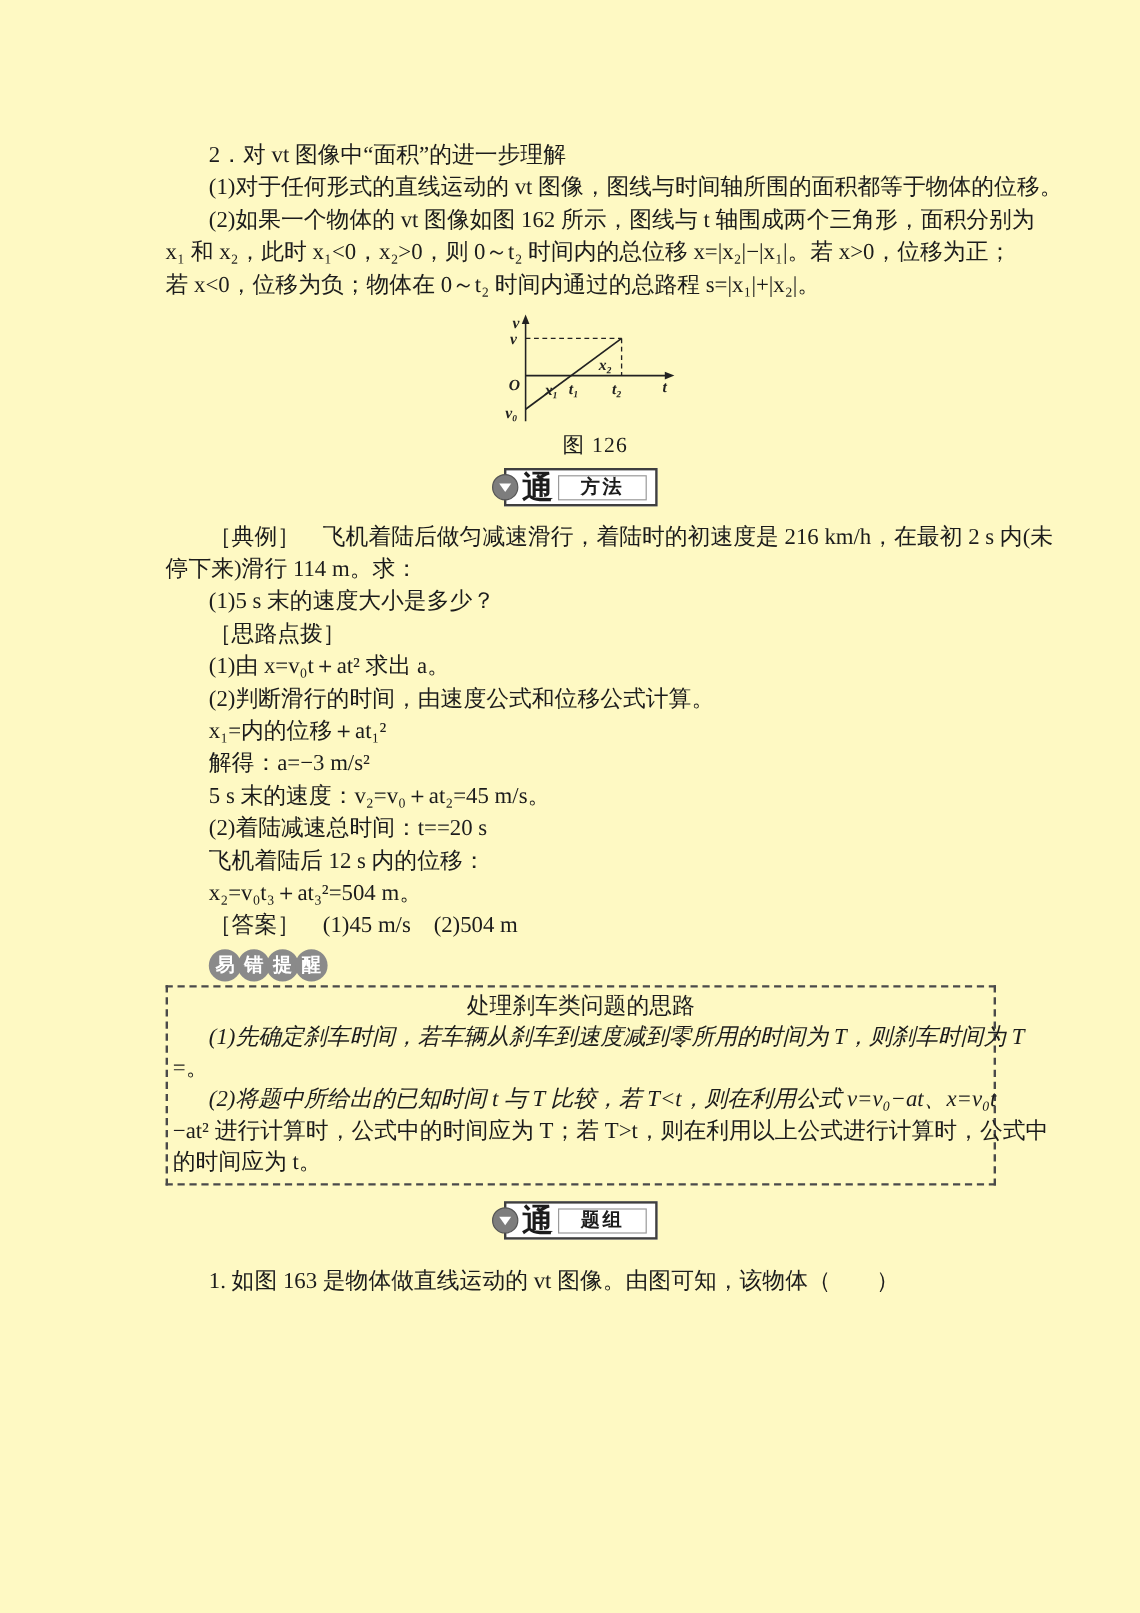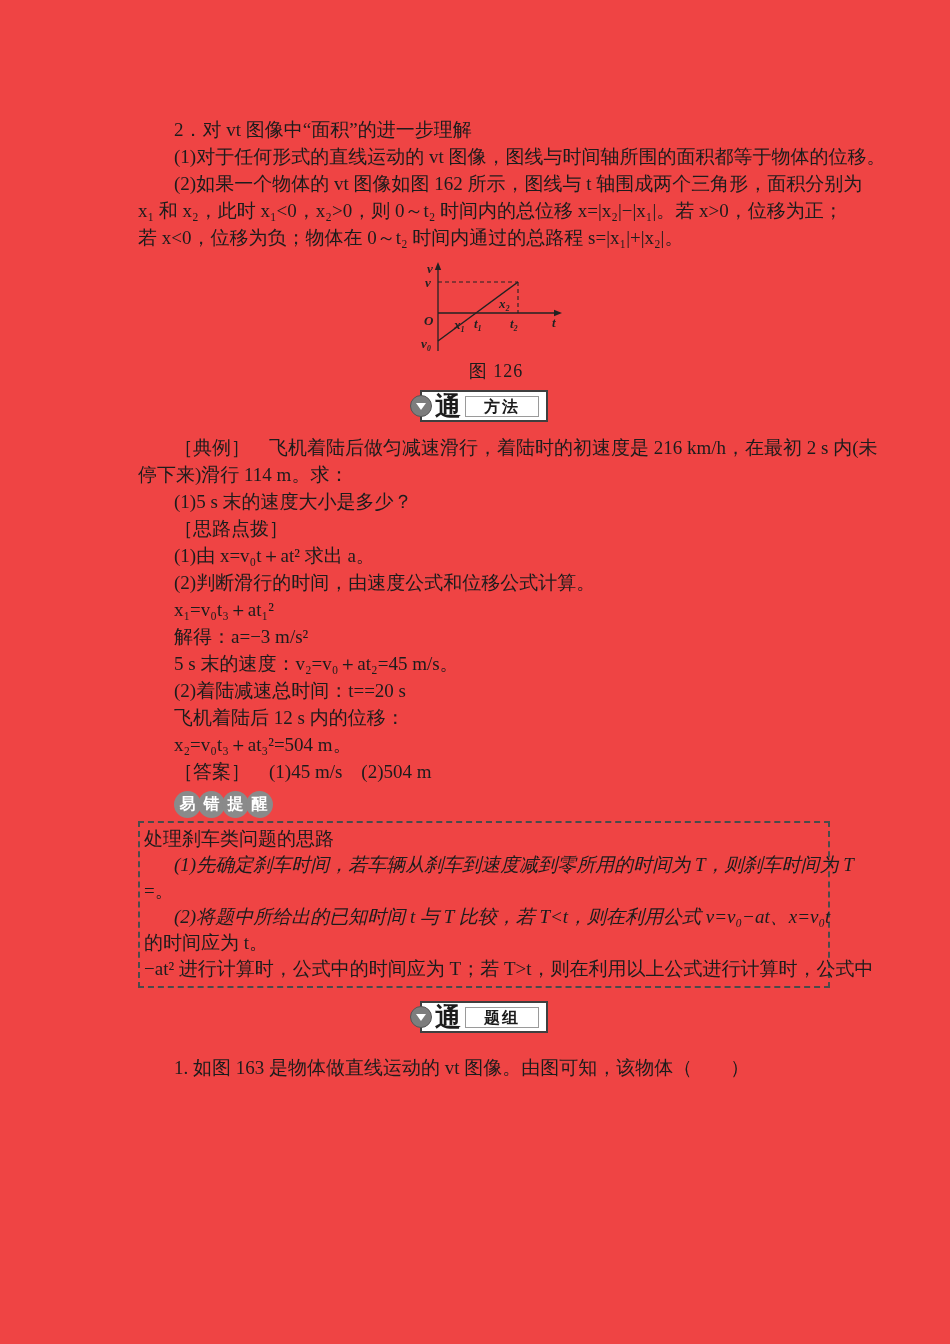--- a/index.html
+++ b/index.html
@@ -1,17 +1,17 @@
 <!DOCTYPE html>
 <html><head>
 <meta charset="utf-8">
 <style>
   html,body { margin:0; padding:0; background:#fff; }
   .page {
-    position:relative; width:950px; height:1344px; background:#ef4444;
+    position:relative; width:950px; height:1344px; background:#fef9c3;
     font-family:"Liberation Serif","DejaVu Serif",serif;
     color:#1c1c1c; overflow:hidden;
   }
   .content { box-sizing:border-box; width:950px; padding:116px 120px 0 138px; }
   .line { font-size:19px; line-height:27px; min-height:27px; white-space:nowrap; }
   .indent { text-indent:36px; }
 
   
   .figure-wrap { width:160px; margin:10px 0 0 278px; text-align:center; }
   .figure-svg { display:block; }
@@ -33,21 +33,21 @@
   
   .circle-row { display:flex; align-items:center; margin:5px 0 0 36px; height:28px; }
   .wchar { width:27px; height:27px; border-radius:50%; background:#8a8a8a; color:#fff; font-size:16px; font-weight:bold;
            display:flex; align-items:center; justify-content:center; margin-right:-3px;
            font-family:"Liberation Sans","DejaVu Sans",sans-serif; flex:none; }
 
   
   .dashed-box { border:2px dashed #4a4a4a; margin-top:3px; padding:3px 4px 4px 4px; }
   .dashed-box .line { line-height:26px; min-height:26px; }
   .dashed-box .indent { text-indent:30px;font-style:italic; }
-  .box-title { }
+  .box-title { text-align:center; }
 
   .question-line { margin-top:22px; }
 </style>
 </head>
 <body>
 
 <div class="page">
   <div class="content">
 
     <div class="line indent">2．对 vt 图像中“面积”的进一步理解</div>
@@ -92,43 +92,43 @@
       </div>
     </div>
 
     <div class="example-block">
       <div class="line indent">［典例］　飞机着陆后做匀减速滑行，着陆时的初速度是 216 km/h，在最初 2 s 内(未</div>
       <div class="line">停下来)滑行 114 m。求：</div>
       <div class="line indent">(1)5 s 末的速度大小是多少？</div>
       <div class="line indent">［思路点拨］</div>
       <div class="line indent">(1)由 x=v₀t＋at² 求出 a。</div>
       <div class="line indent">(2)判断滑行的时间，由速度公式和位移公式计算。</div>
-      <div class="line indent">x₁=v₀t₃＋at₁²</div>
+      <div class="line indent">x₁=内的位移＋at₁²</div>
       <div class="line indent">解得：a=−3 m/s²</div>
       <div class="line indent">5 s 末的速度：v₂=v₀＋at₂=45 m/s。</div>
       <div class="line indent">(2)着陆减速总时间：t==20 s</div>
       <div class="line indent">飞机着陆后 12 s 内的位移：</div>
       <div class="line indent">x₂=v₀t₃＋at₃²=504 m。</div>
       <div class="line indent">［答案］　(1)45 m/s　(2)504 m</div>
     </div>
 
     <div class="circle-row">
       <span class="wchar">易</span>
       <span class="wchar">错</span>
       <span class="wchar">提</span>
       <span class="wchar">醒</span>
     </div>
 
     <div class="dashed-box">
       <div class="line box-title">处理刹车类问题的思路</div>
       <div class="line indent">(1)先确定刹车时间，若车辆从刹车到速度减到零所用的时间为 T，则刹车时间为 T</div>
       <div class="line">=。</div>
       <div class="line indent">(2)将题中所给出的已知时间 t 与 T 比较，若 T&lt;t，则在利用公式 v=v₀−at、x=v₀t</div>
+      <div class="line">−at² 进行计算时，公式中的时间应为 T；若 T&gt;t，则在利用以上公式进行计算时，公式中</div>
       <div class="line">的时间应为 t。</div>
-      <div class="line">−at² 进行计算时，公式中的时间应为 T；若 T&gt;t，则在利用以上公式进行计算时，公式中</div>
     </div>
 
     <div class="badge-row" style="margin-top:14px;">
       <div class="badge-box">
         <span class="badge-pin">
             <span class="tri"></span>
           </span>
         <span class="badge-main">通</span>
         <span class="badge-sub">题组</span>
       </div>

